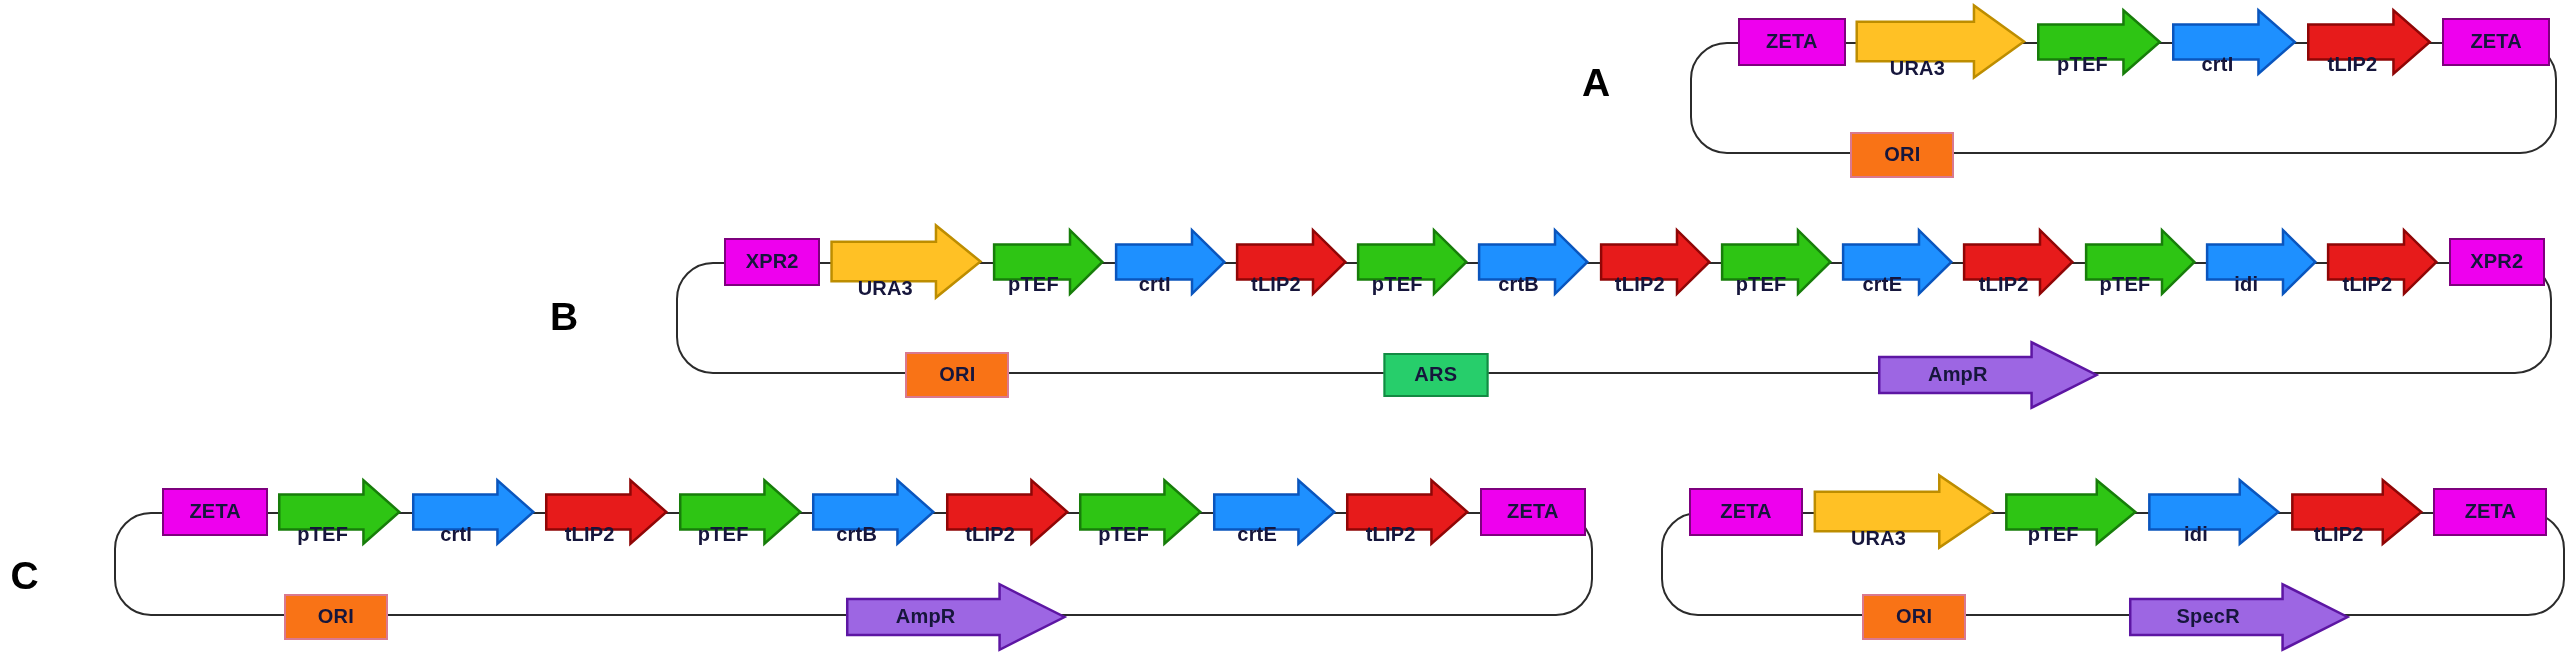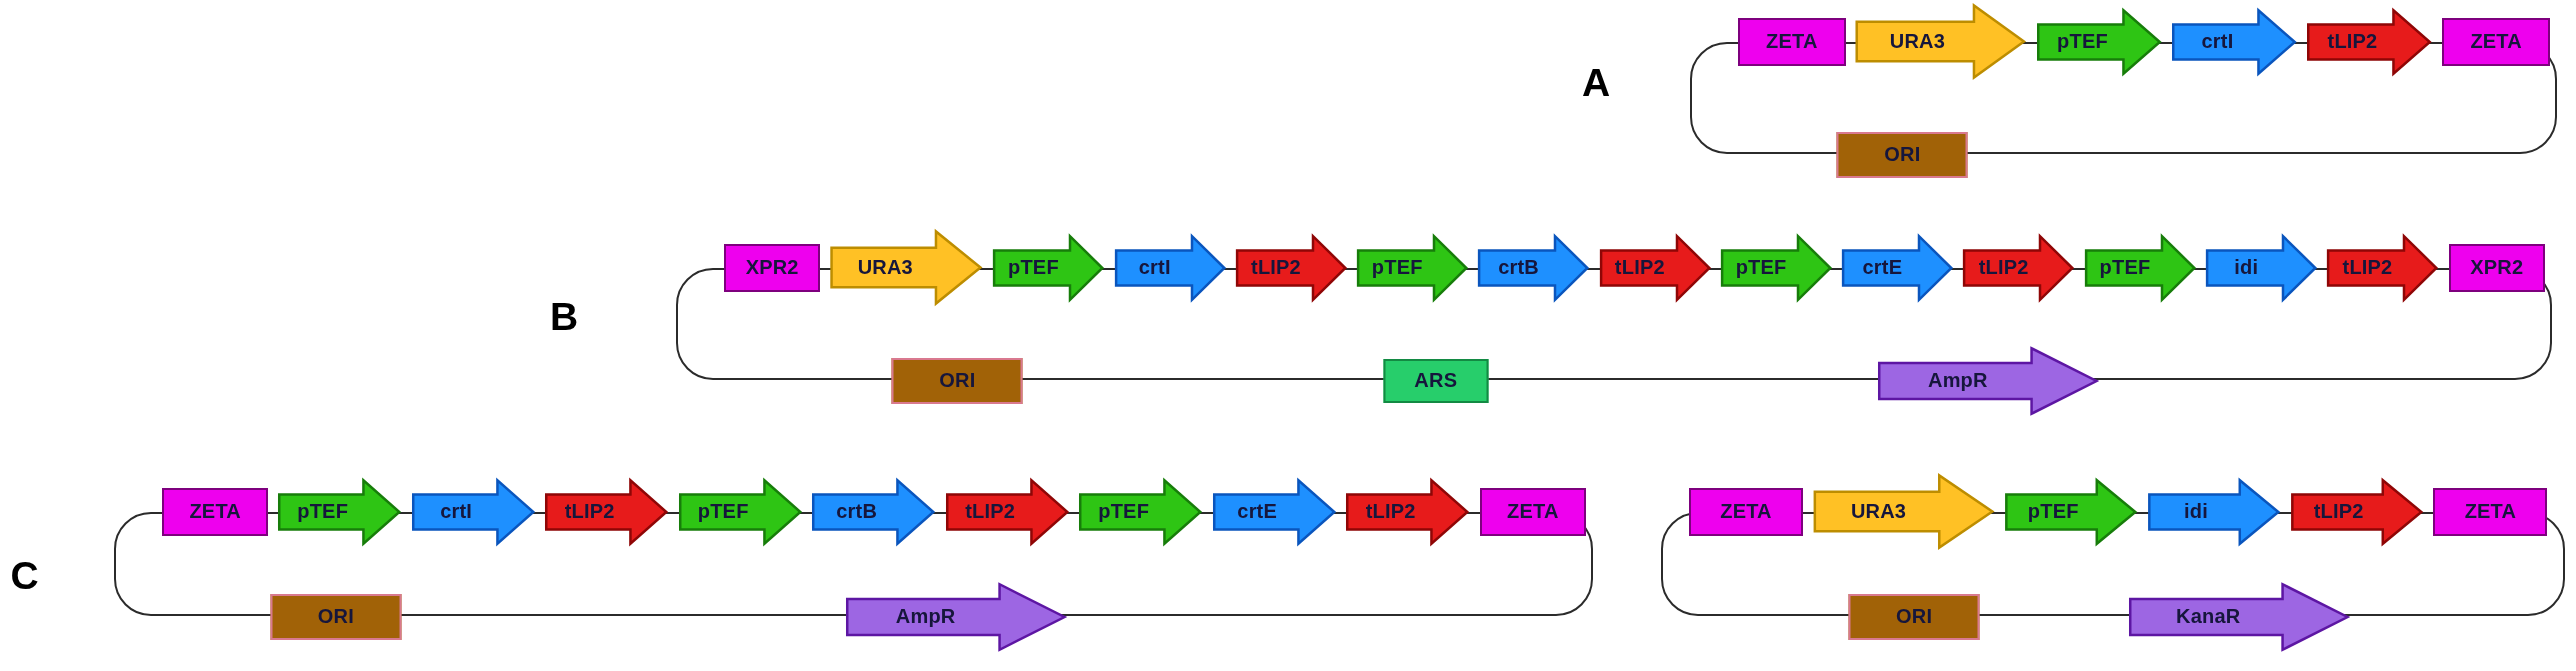--- a/index.html
+++ b/index.html
@@ -10,21 +10,21 @@
   }
   .panel-letter {
     position:absolute; font-size:39px; font-weight:bold; color:#000;
   }
   #label-a { left:1582px; top:61px; }
   #label-b { left:550px; top:295px; }
   #label-c { left:10.5px; top:554px; }
 
   .plasmid { position:absolute; }
   #plasmid-a  { left:1690px; top:42px;  width:867px;  height:112px; }
-  #plasmid-b  { left:676px;  top:268px; width:1876px; height:112px; }
+  #plasmid-b  { left:676px;  top:262px; width:1876px; height:112px; }
   #plasmid-c1 { left:114px;  top:512px; width:1479px; height:104px; }
   #plasmid-c2 { left:1661px; top:512px; width:904px; height:104px; }
 
   .loop {
     position:absolute; inset:0;
     border:2.6px solid #2b2b2b; border-radius:37px;
   }
 
   .row { position:absolute; left:0; right:0; height:77px; }
   .top-row {
@@ -40,26 +40,26 @@
     flex:0 1 auto; min-width:0;
   }
   .gene .lbl {
     font-size:20px; font-weight:bold; color:#16163c;
     white-space:nowrap; z-index:2; letter-spacing:0.2px;
   }
 
   
   .box { height:48px; border:2.2px solid; }
   .box.magenta { background:#EE00EE; border-color:#7e007e; width:114px; }
-  .box.pink    { background:#a16207; border-color:#d9798f; width:131px; height:46px; }
+  .box.pink    { background:#f97316; border-color:#d9798f; width:104px; height:46px; }
   .box.emerald { background:#27CE6B; border-color:#138a43; width:105px; height:44px; }
 
   
   .arrow { height:68px; }
-  .top-row .arrow { width:133px; }
+  .top-row .arrow { width:133px;align-items:flex-end; }
   .arrow.yellow { width:183px; height:77px; }
   .bottom-row .arrow { width:224px; height:70px; }
   .arrow svg { position:absolute; inset:0; width:100%; height:100%; overflow:visible; z-index:1; }
   .arrow polygon { stroke-width:2.5px; }
   .arrow.yellow polygon { fill:#FFC125; stroke:#bd8d00; }
   .arrow.green  polygon { fill:#2EC514; stroke:#177d0a; }
   .arrow.blue   polygon { fill:#1E90FF; stroke:#0a55bd; }
   .arrow.red    polygon { fill:#E71B1B; stroke:#8f0606; }
   .arrow.purple polygon { fill:#9D66E3; stroke:#5d16a3; }
   .arrow .lbl { margin-right:28%; }
@@ -328,17 +328,17 @@
       </div>
     </div>
   <div class="row bottom-row">
       <div class="gene box pink" style="left: 28%;">
         <span class="lbl">ORI</span>
       </div>
       <div class="gene arrow purple" style="left: 64%;">
         <svg viewBox="0 0 100 62" preserveAspectRatio="none">
           <polygon points="1,15 69,15 69,2 98,31 69,60 69,47 1,47" vector-effect="non-scaling-stroke"></polygon>
         </svg>
-        <span class="lbl">KanaR</span>
+        <span class="lbl">SpecR</span>
       </div>
     </div>
 </div>
 
 
 </body></html>

